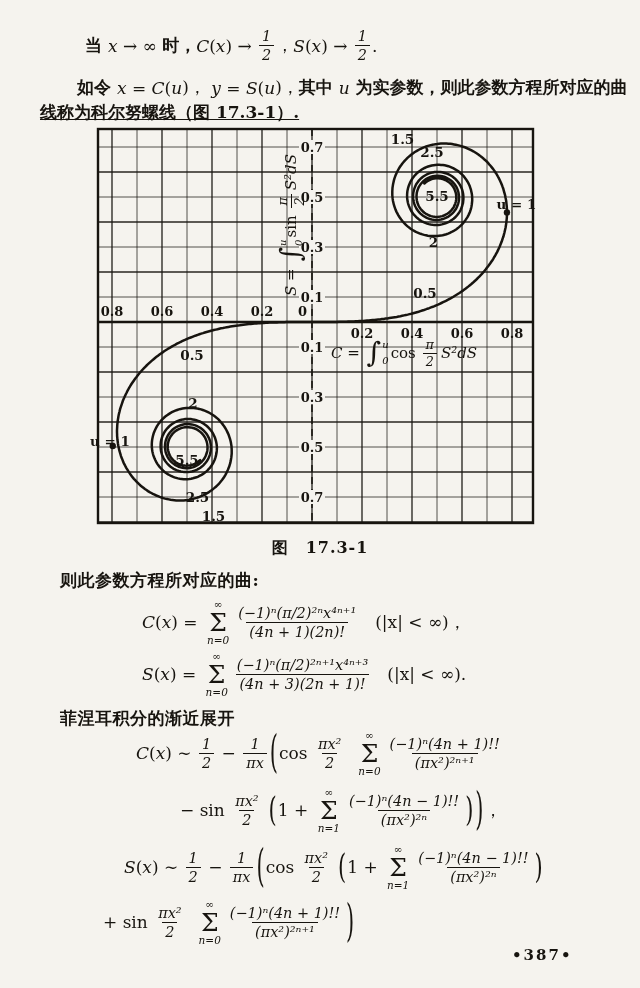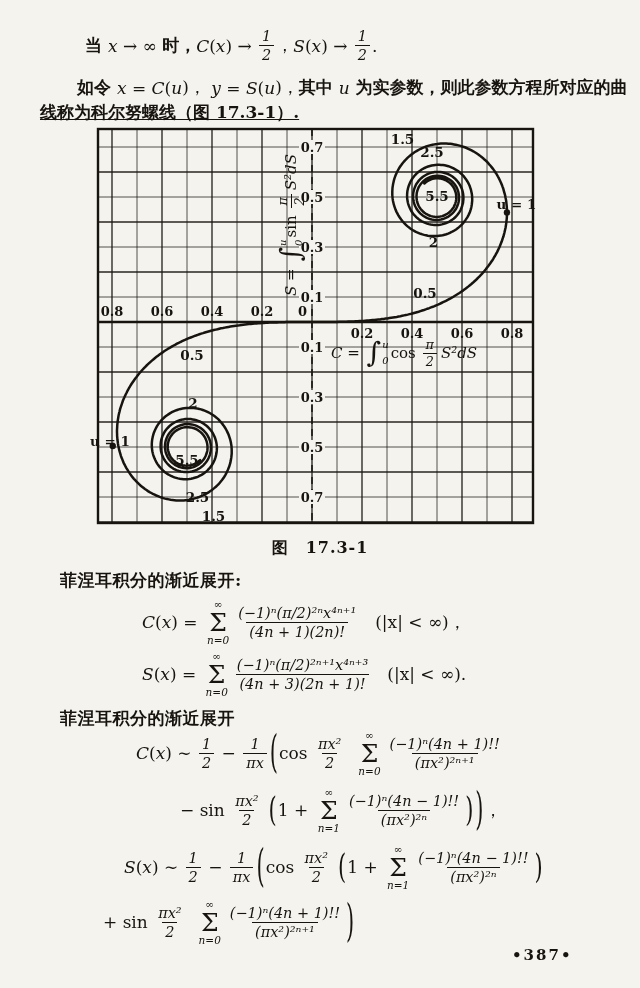--- a/index.html
+++ b/index.html
@@ -129,21 +129,21 @@
     <circle cx="408.97499999999997" cy="83.425" r="3.2" fill="#17140f"></circle>
     <circle cx="14.749999999999986" cy="317" r="3.2" fill="#17140f"></circle>
   </svg>
 
 <div id="y-title" class="abs fx axis-title" style="left:206px;top:209px;"><span class="tok tok-it">S</span><span class="tok"> = </span><span class="intg"><span class="sign">∫</span><span class="lims"><span class="lsup">u</span><span class="lsub">0</span></span></span><span class="tok">sin </span><span class="frac"><span class="num">π</span><span class="den">2</span></span><span class="spt" style="width: 2px;"></span><span class="tok tok-it">S²dS</span></div>
 
 <div class="abs fx axis-title" style="left:331px;top:337px;"><span class="tok tok-it">C</span><span class="tok"> = </span><span class="intg"><span class="sign">∫</span><span class="lims"><span class="lsup">u</span><span class="lsub">0</span></span></span><span class="tok">cos </span><span class="frac"><span class="num">π</span><span class="den">2</span></span><span class="spt" style="width: 2px;"></span><span class="tok tok-it">S²dS</span></div>
 
 <div class="abs caption" style="left:0;top:538px;">图　17.3-1</div>
 
-<div class="abs heading" style="left:60px;top:569px;">菲涅耳积分的渐近展开:</div>
+<div class="abs heading" style="left:60px;top:569px;">则此参数方程所对应的曲:</div>
 
 <div class="abs fx fsz" style="left:142px;top:598px;"><span class="tok tok-it">C</span><span class="tok">(</span><span class="tok tok-it">x</span><span class="tok">) = </span><span class="sum"><span class="lim">∞</span><span class="sig">Σ</span><span class="lim">n=0</span></span><span class="frac"><span class="num">(−1)ⁿ(π/2)²ⁿx⁴ⁿ⁺¹</span><span class="den">(4n + 1)(2n)!</span></span><span class="spt" style="width: 14px;"></span><span class="tok">(|x| &lt; ∞)，</span></div>
 
 <div class="abs fx fsz" style="left:142px;top:650px;"><span class="tok tok-it">S</span><span class="tok">(</span><span class="tok tok-it">x</span><span class="tok">) = </span><span class="sum"><span class="lim">∞</span><span class="sig">Σ</span><span class="lim">n=0</span></span><span class="frac"><span class="num">(−1)ⁿ(π/2)²ⁿ⁺¹x⁴ⁿ⁺³</span><span class="den">(4n + 3)(2n + 1)!</span></span><span class="spt" style="width: 14px;"></span><span class="tok">(|x| &lt; ∞).</span></div>
 
 <div class="abs heading" style="left:60px;top:707px;font-family:Liberation Serif, serif;">菲涅耳积分的渐近展开</div>
 
 <div class="abs fx fsz" style="left:136px;top:729px;"><span class="tok tok-it">C</span><span class="tok">(</span><span class="tok tok-it">x</span><span class="tok">) ∼ </span><span class="frac"><span class="num">1</span><span class="den">2</span></span><span class="tok"> − </span><span class="frac"><span class="num">1</span><span class="den">πx</span></span><span class="paren" style="transform: scaleY(2.1);">(</span><span class="tok">cos </span><span class="frac"><span class="num">πx²</span><span class="den">2</span></span><span class="spt" style="width: 8px;"></span><span class="sum"><span class="lim">∞</span><span class="sig">Σ</span><span class="lim">n=0</span></span><span class="frac"><span class="num">(−1)ⁿ(4n + 1)!!</span><span class="den">(πx²)²ⁿ⁺¹</span></span></div>
 
 <div class="abs fx fsz" style="left:180px;top:786px;"><span class="tok">− sin </span><span class="frac"><span class="num">πx²</span><span class="den">2</span></span><span class="spt" style="width: 4px;"></span><span class="paren" style="transform: scaleY(1.6);">(</span><span class="tok">1 + </span><span class="sum"><span class="lim">∞</span><span class="sig">Σ</span><span class="lim">n=1</span></span><span class="frac"><span class="num">(−1)ⁿ(4n − 1)!!</span><span class="den">(πx²)²ⁿ</span></span><span class="paren" style="transform: scaleY(1.6);">)</span><span class="paren" style="transform: scaleY(2.1);">)</span><span class="tok">，</span></div>

